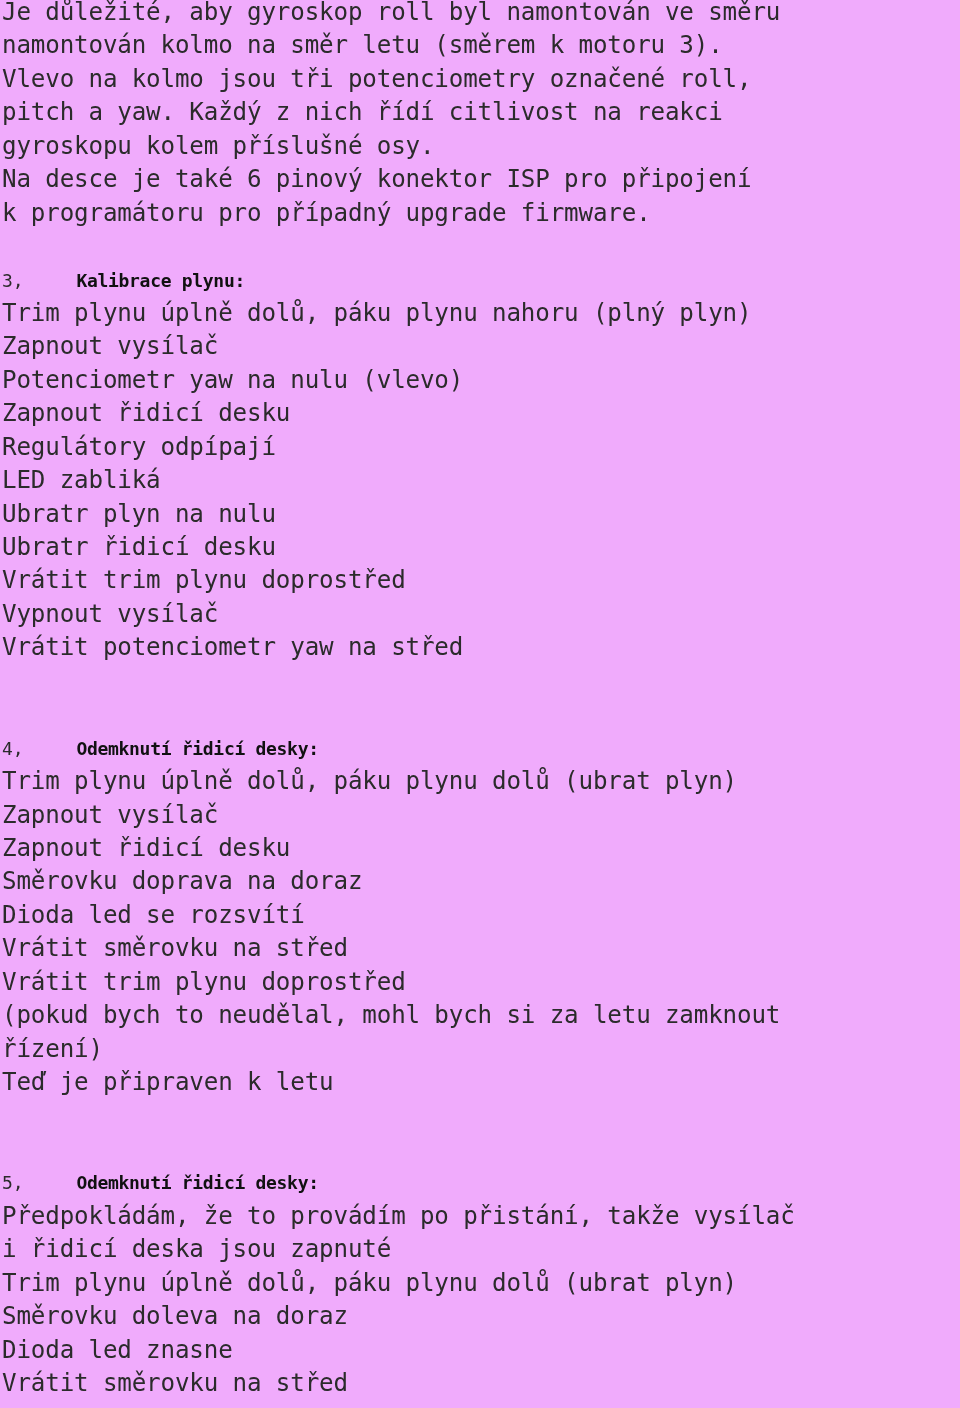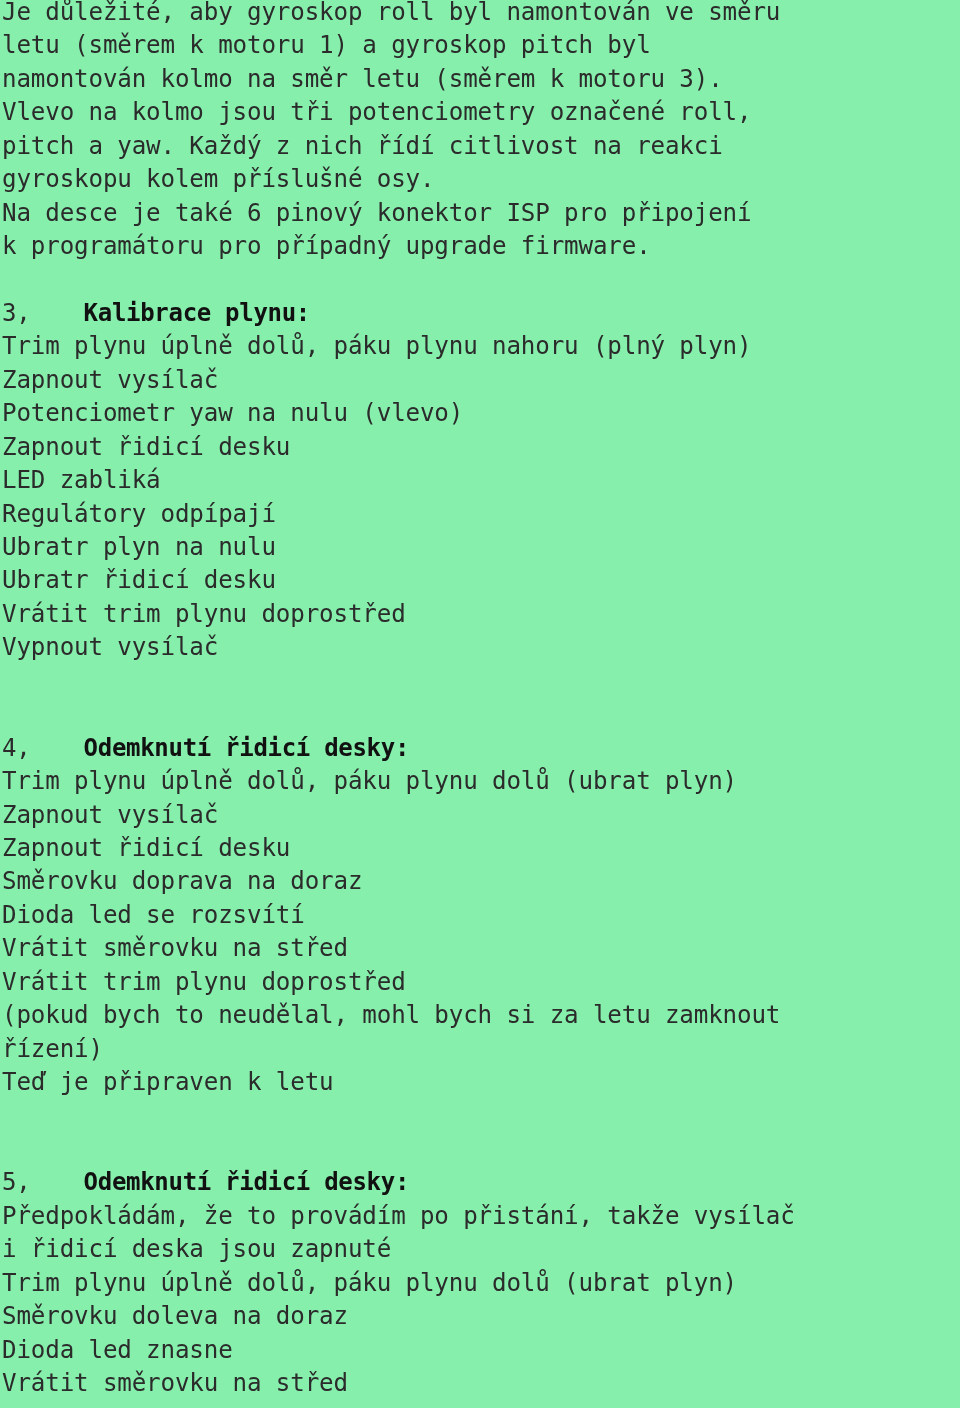--- a/index.html
+++ b/index.html
@@ -10,21 +10,21 @@
   body {
     width: 960px;
     height: 1408px;
     overflow: hidden;
     font-family: "DejaVu Sans Mono", "Liberation Mono", monospace;
   }
   .page {
     position: relative;
     width: 960px;
     height: 1408px;
-    background: #86efac;
+    background: #f0abfc;
     box-sizing: border-box;
     padding: 0;
   }
   .doc-body {
     position: absolute;
     left: 2px;
     top: -4px;
     width: 958px;
   }
   .line {
@@ -36,21 +36,21 @@
     letter-spacing: -0.15px;
     font-weight: normal;
   }
   .line.blank {
     color: transparent;
   }
   .heading-line {
     height: 33.45px;
     line-height: 33.45px;
     white-space: pre;
-    font-size: 24px;
+    font-size: 18px;
     color: #2b2b2b;
     letter-spacing: -0.15px;
   }
   .heading-num {
     font-weight: normal;
     color: #2b2b2b;
   }
   .heading-gap {
     display: inline-block;
     width: 53px;
@@ -62,43 +62,43 @@
   }
 </style>
 </head>
 <body>
 
 <div class="page">
   <div class="doc-body">
 
     <div>
       <div class="line">Je důležité, aby gyroskop roll byl namontován ve směru</div>
-      <div class="line">letu (směrem k motoru 1) a gyroskop pitch byl</div>
       <div class="line">namontován kolmo na směr letu (směrem k motoru 3).</div>
       <div class="line">Vlevo na kolmo jsou tři potenciometry označené roll,</div>
       <div class="line">pitch a yaw. Každý z nich řídí citlivost na reakci</div>
       <div class="line">gyroskopu kolem příslušné osy.</div>
       <div class="line">Na desce je také 6 pinový konektor ISP pro připojení</div>
       <div class="line">k programátoru pro případný upgrade firmware.</div>
     </div>
 
     <div class="line blank">&nbsp;</div>
 
     <div>
       <div class="heading-line"><span class="heading-num">3,</span><span class="heading-gap"></span><span class="heading-title">Kalibrace plynu:</span></div>
       <div class="line">Trim plynu úplně dolů, páku plynu nahoru (plný plyn)</div>
       <div class="line">Zapnout vysílač</div>
       <div class="line">Potenciometr yaw na nulu (vlevo)</div>
       <div class="line">Zapnout řidicí desku</div>
+      <div class="line">Regulátory odpípají</div>
       <div class="line">LED zabliká</div>
-      <div class="line">Regulátory odpípají</div>
       <div class="line">Ubratr plyn na nulu</div>
       <div class="line">Ubratr řidicí desku</div>
       <div class="line">Vrátit trim plynu doprostřed</div>
       <div class="line">Vypnout vysílač</div>
+      <div class="line">Vrátit potenciometr yaw na střed</div>
     </div>
 
     <div class="line blank">&nbsp;</div>
     <div class="line blank">&nbsp;</div>
 
     <div>
       <div class="heading-line"><span class="heading-num">4,</span><span class="heading-gap"></span><span class="heading-title">Odemknutí řidicí desky:</span></div>
       <div class="line">Trim plynu úplně dolů, páku plynu dolů (ubrat plyn)</div>
       <div class="line">Zapnout vysílač</div>
       <div class="line">Zapnout řidicí desku</div>

